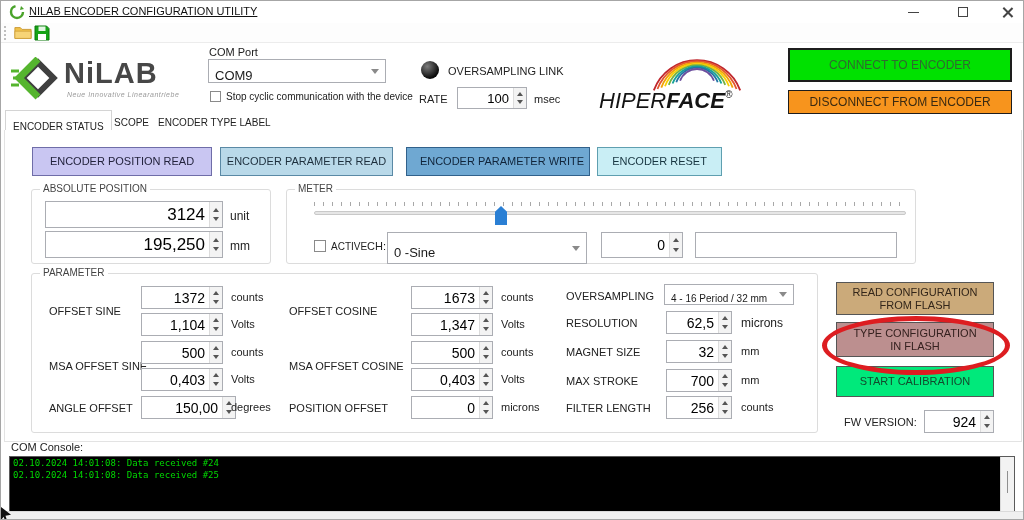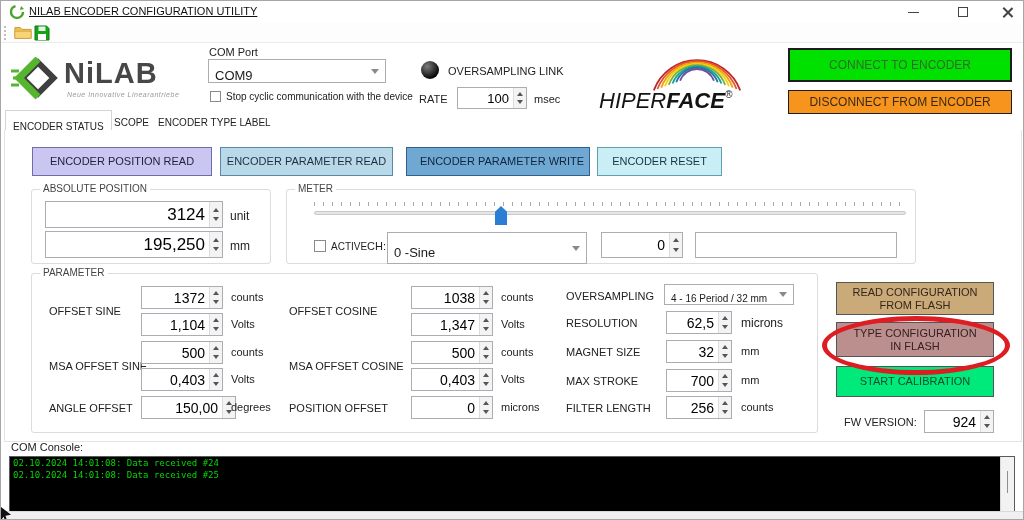--- a/index.html
+++ b/index.html
@@ -232,21 +232,21 @@
 
   <span class="lbl" style="left:48px;top:401px">ANGLE OFFSET</span>
   <div class="spin" style="left:140px;top:395px;width:95px;height:23px">
     <span class="spin-val">150,00</span>
       <span class="spin-btns"></span>
   </div>
   <span class="lbl" style="left:230px;top:400px">degrees</span>
 
   <span class="lbl" style="left:288px;top:304px">OFFSET COSINE</span>
   <div class="spin" style="left:410px;top:285px;width:82px;height:23px">
-    <span class="spin-val">1038</span>
+    <span class="spin-val">1673</span>
       <span class="spin-btns"></span>
   </div>
   <span class="lbl" style="left:500px;top:290px">counts</span>
   <div class="spin" style="left:410px;top:312px;width:82px;height:23px">
     <span class="spin-val">1,347</span>
       <span class="spin-btns"></span>
   </div>
   <span class="lbl" style="left:500px;top:317px">Volts</span>
 
   <span class="lbl" style="left:288px;top:359px">MSA OFFSET COSINE</span>

